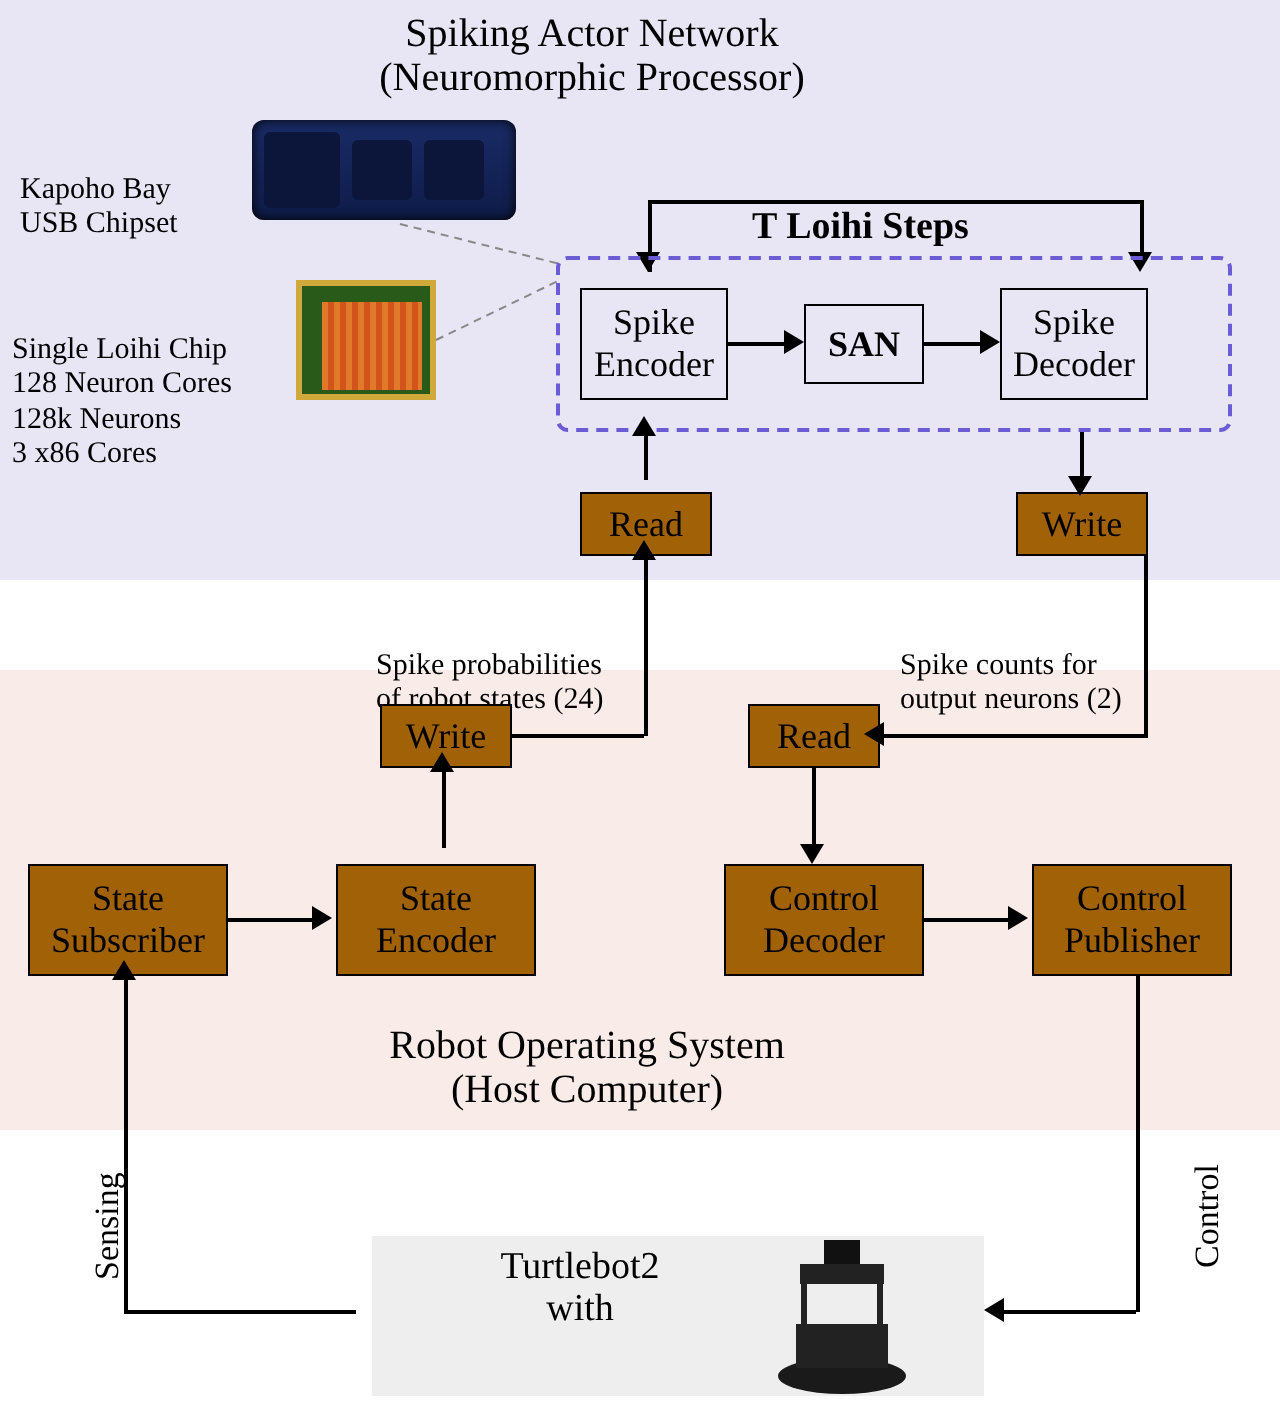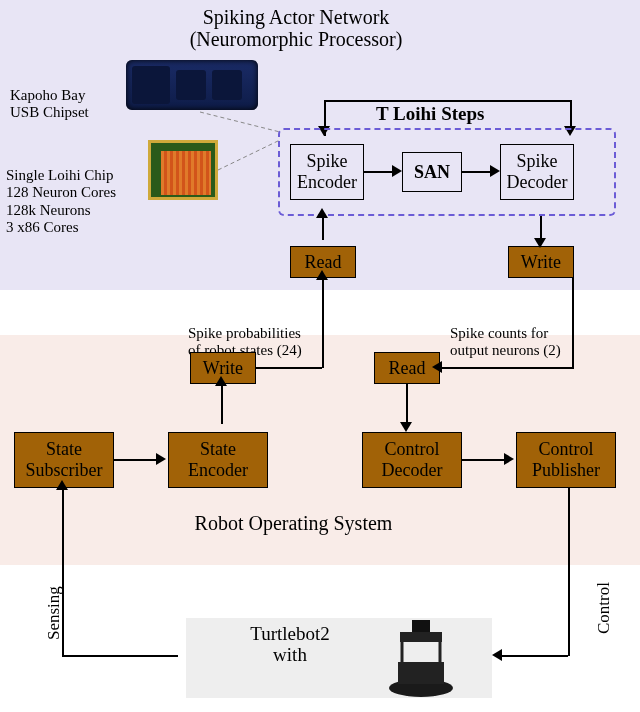--- a/index.html
+++ b/index.html
@@ -168,20 +168,21 @@
 <div class="h-line" style="left:462px; top:459px; width:44px;"></div>
 <div class="arrow-r" style="left:504px; top:453px;"></div>
 
 <div class="v-line" style="left:221px; top:384px; height:40px;"></div>
 <div class="arrow-u" style="left:215px; top:376px;"></div>
 <div class="v-line" style="left:406px; top:384px; height:40px;"></div>
 <div class="arrow-d" style="left:400px; top:422px;"></div>
 
 <div class="title" style="left:0; top:512px; width:559px;margin-left:14px;">
   <span>Robot Operating System</span><br>
+  <span>(Host Computer)</span>
 </div>
 
 <div class="v-line" style="left:62px; top:488px; height:168px;"></div>
 <div class="h-line" style="left:62px; top:655px; width:116px;"></div>
 <div class="arrow-u" style="left:56px; top:480px;"></div>
 <div class="vtext" style="left:44px; top:640px;">Sensing</div>
 
 <div class="v-line" style="left:568px; top:488px; height:168px;"></div>
 <div class="h-line" style="left:500px; top:655px; width:68px;"></div>
 <div class="arrow-l" style="left:492px; top:649px;"></div>

